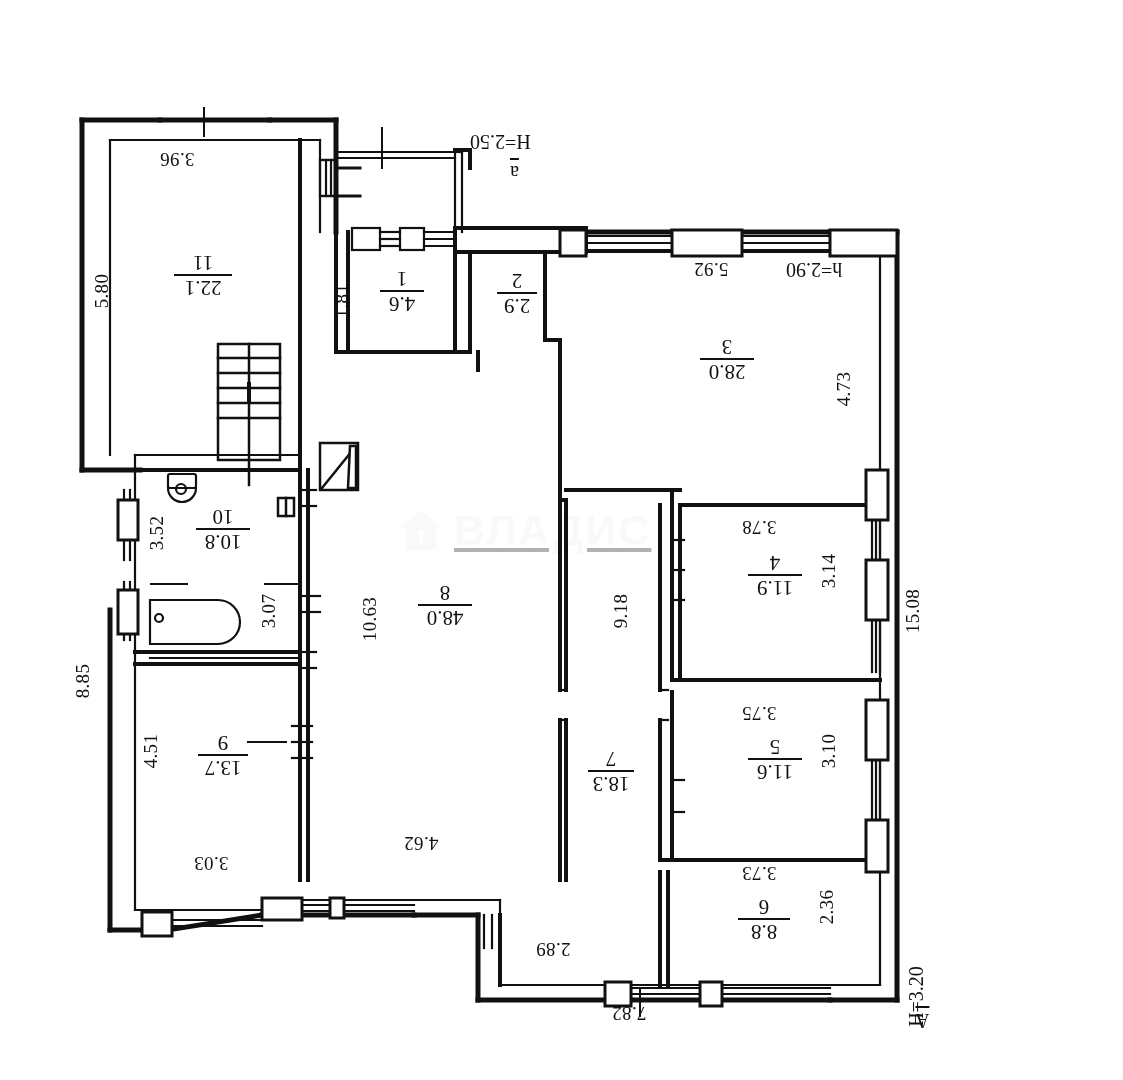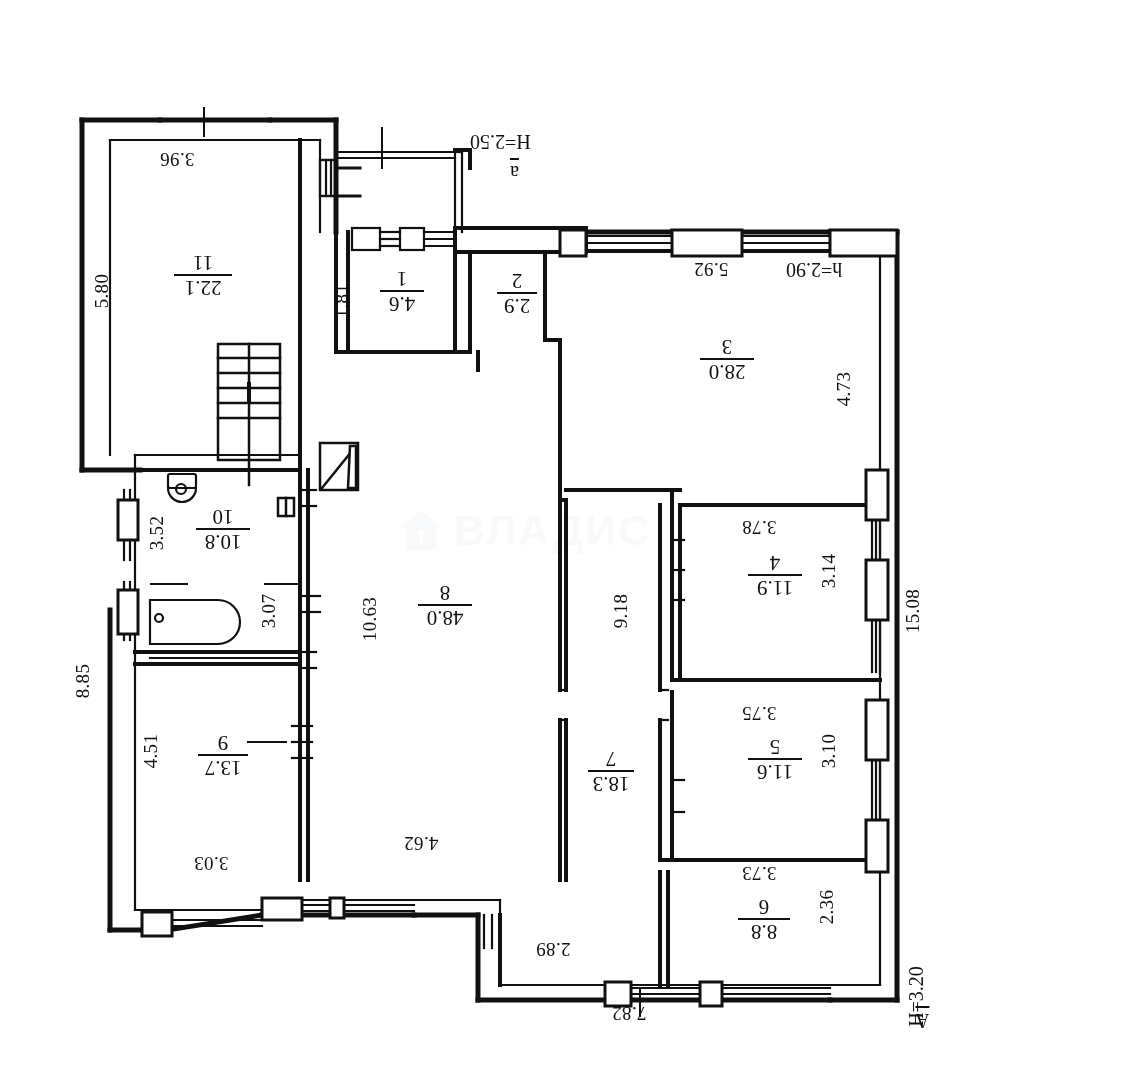--- a/index.html
+++ b/index.html
@@ -12,21 +12,21 @@
        font-family:"Liberation Serif", serif;}
   .rot180{transform:rotate(180deg);}
   .rot270{transform:rotate(-90deg);}
   .dim{font-size:19px;letter-spacing:.3px;}
   .roomnum{font-size:21px;text-align:center;line-height:1.0;}
   .roomnum .area{display:block;padding:0 2px 1px 2px;border-bottom:2px solid #111;}
   .roomnum .num{display:block;padding-top:1px;}
   .axis{font-size:20px;}
   .axisU{font-size:20px;border-bottom:2px solid #111;padding-bottom:1px;}
   #wm{position:absolute;left:398px;top:495px;width:330px;height:70px;
-      display:flex;align-items:center;gap:10px;opacity:.30;pointer-events:none;}
+      display:flex;align-items:center;gap:10px;opacity:.30;pointer-events:none;text-decoration:underline;}
   #wm .wmtext{font-family:"Liberation Sans", sans-serif;font-weight:bold;font-size:43px;
       color:#e9eef0;letter-spacing:2px;}
   #wm .wmhouse{width:46px;height:44px;}
 </style>
 </head>
 <body>
 
 <div id="stage">
 
   <div id="wm">

